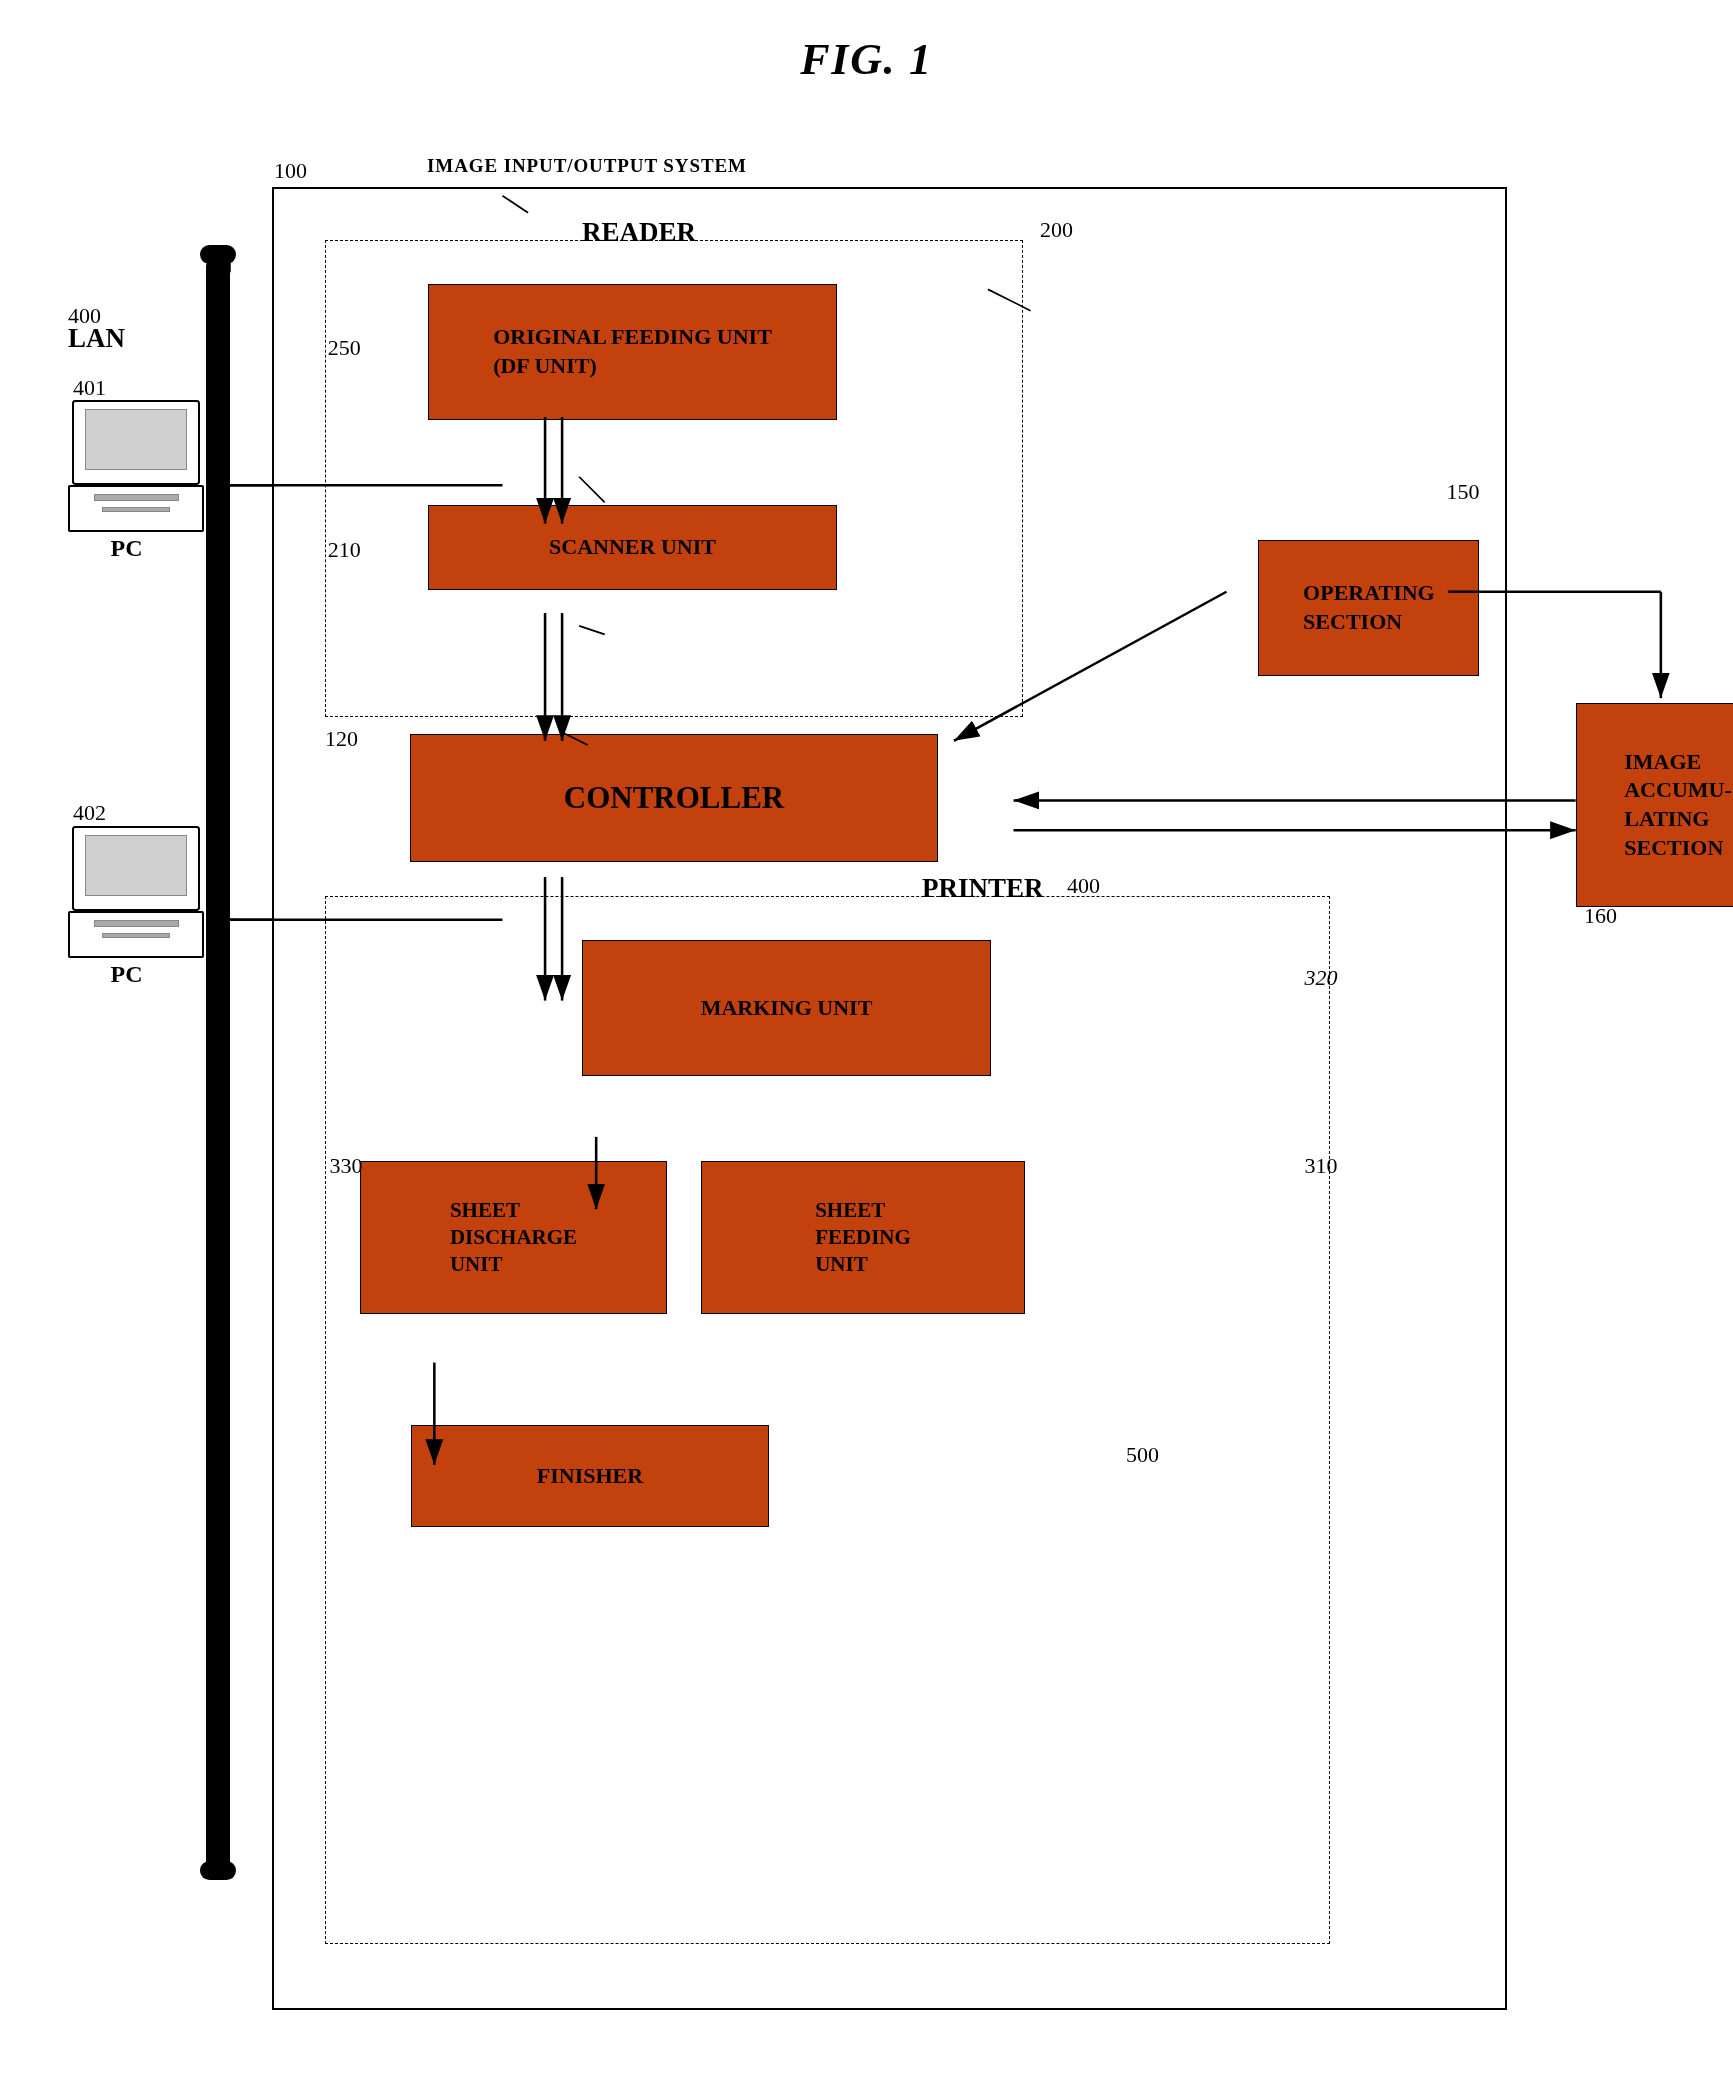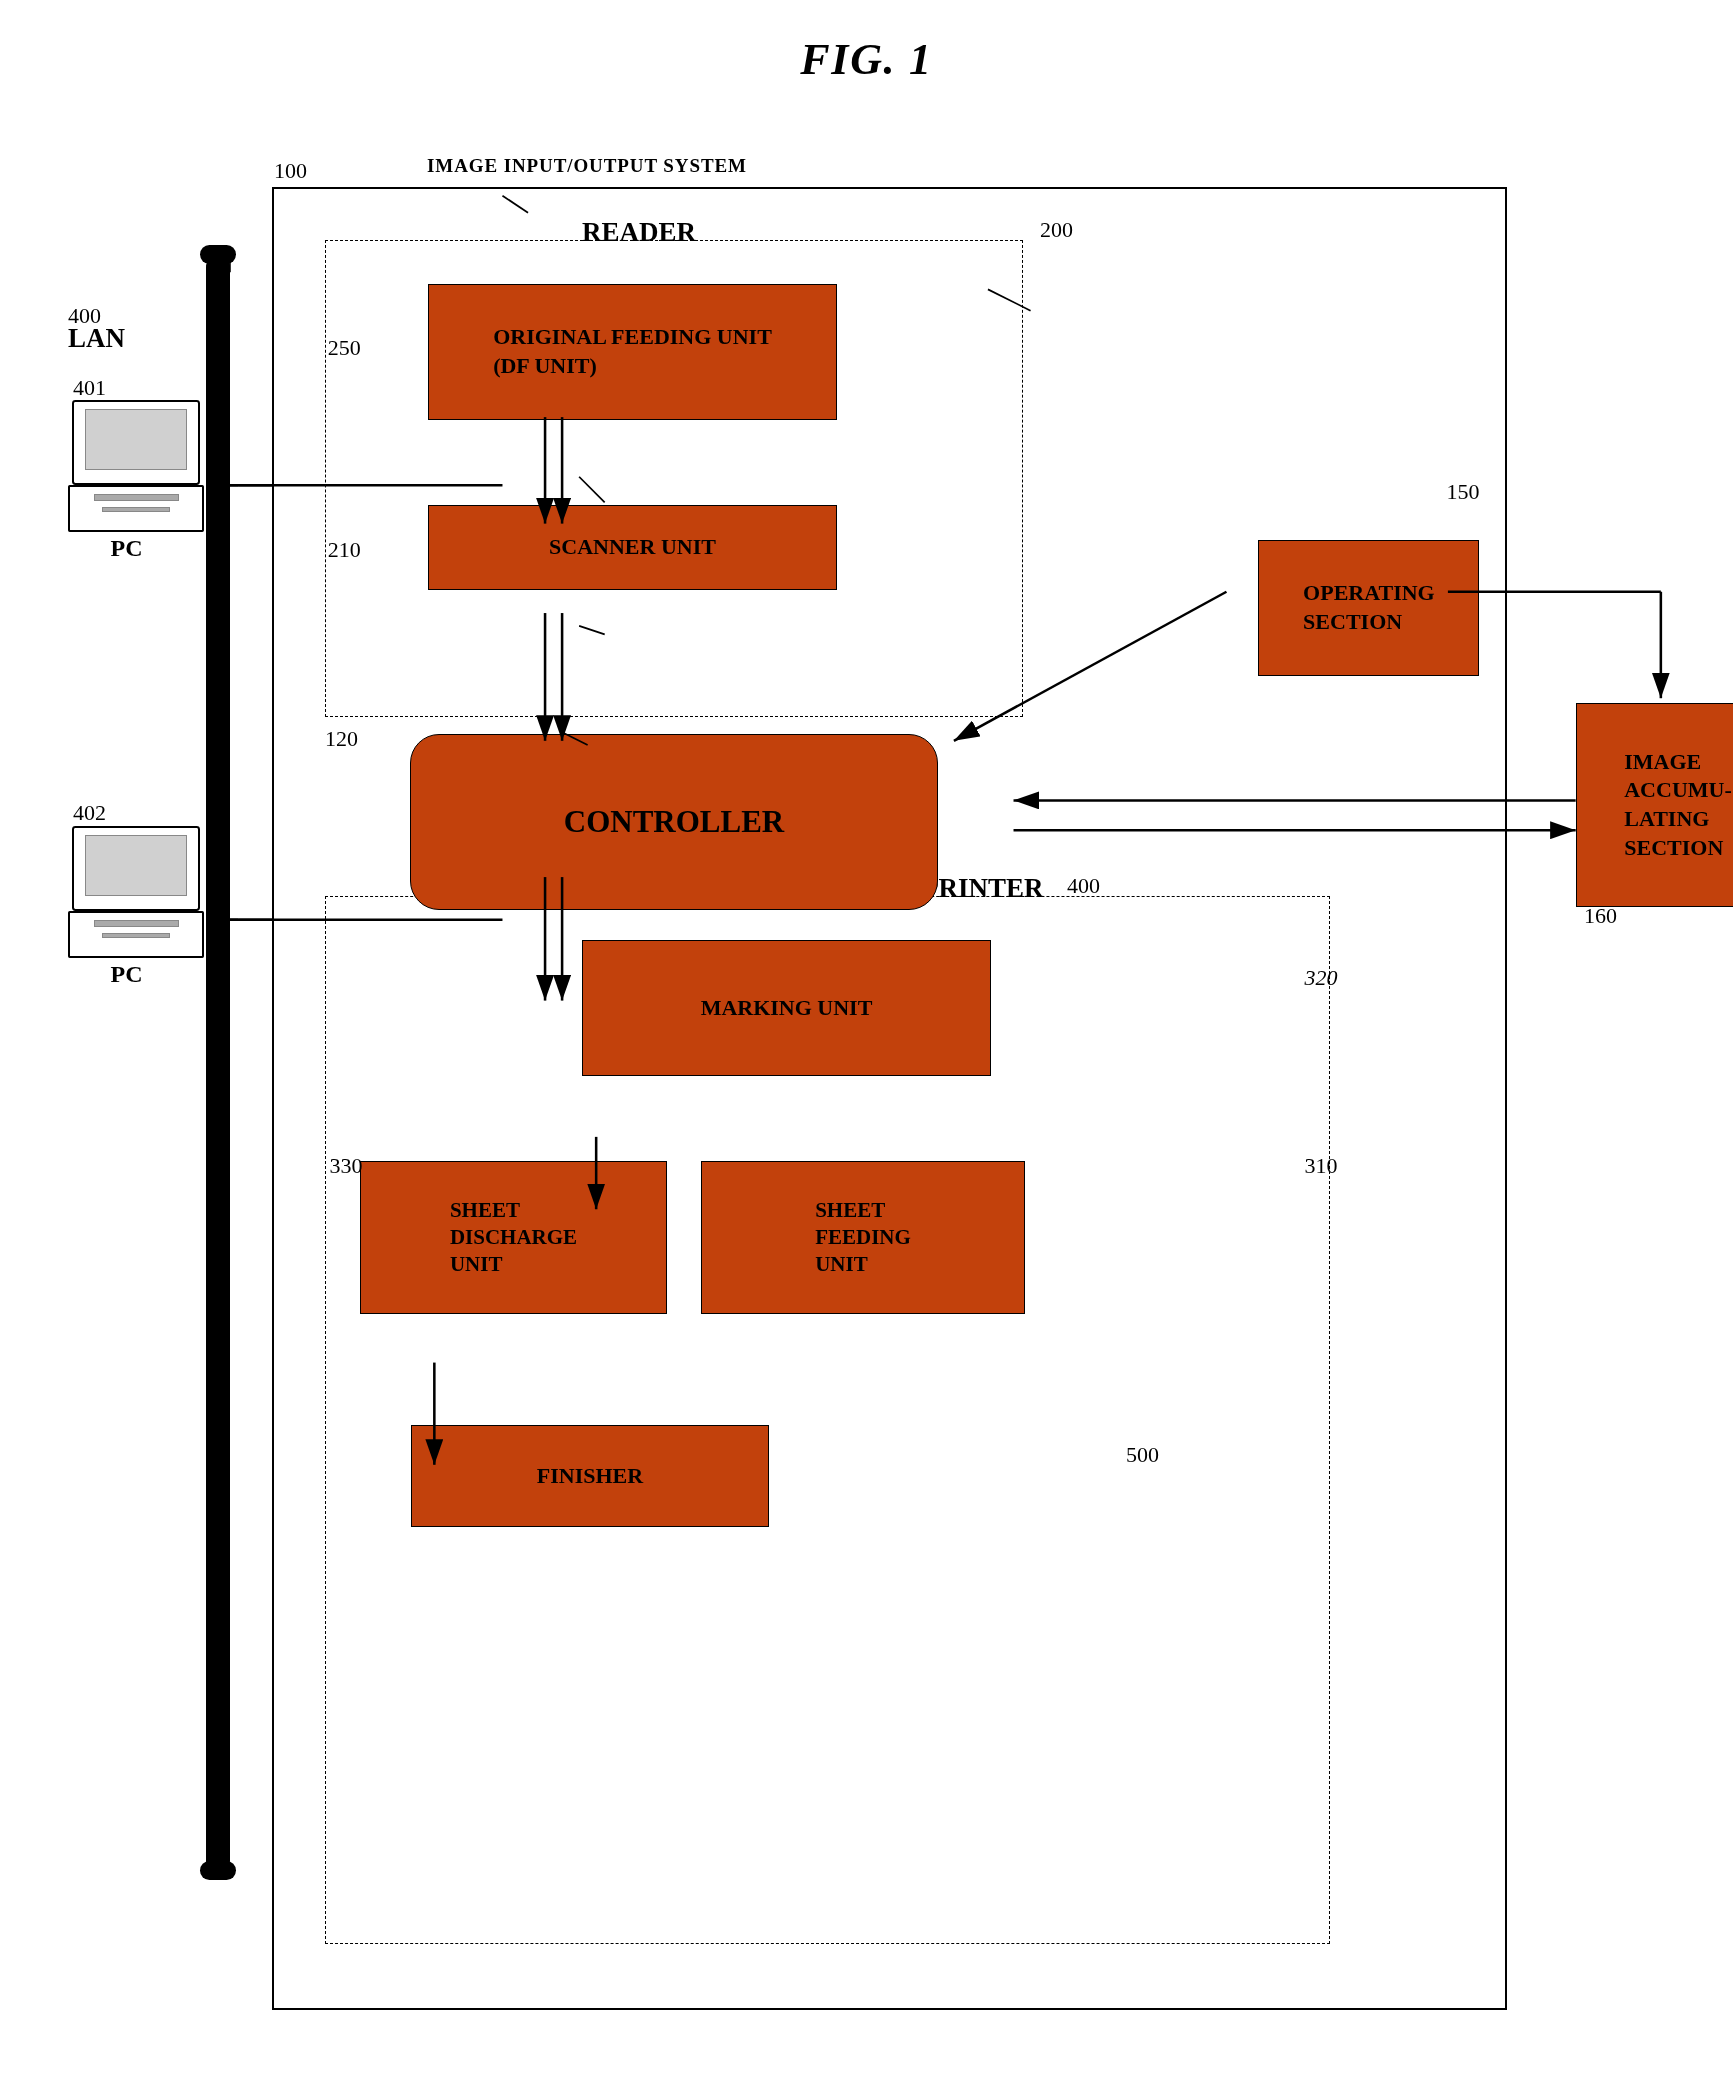--- a/index.html
+++ b/index.html
@@ -283,21 +283,21 @@
         <span>SHEET<br>DISCHARGE<br>UNIT</span>
       </div>
       <span class="ref" style="top:256px; left:3.4px;">330</span>
 
       <div class="block" style="top:528px; left:85px; width:358px; height:102px;">
         <span>FINISHER</span>
       </div>
       <span class="ref" style="top:545px; right:170px;">500</span>
     </div>
 
-    <div class="block" style="top:545px; left:136px; width:528px; height:176px; font-size:31px;border-radius:29px;">
+    <div class="block" style="top:545px; left:136px; width:528px; height:128px; font-size:31px;">
       <span>CONTROLLER</span>
     </div>
     <span class="ref" style="top:537px; left:51px;">120</span>
 
     <div class="block" style="top:307px; right:25.6px; width:221px; height:136px; font-size:22px;margin-top:44px;">
       <span>OPERATING<br>SECTION</span>
     </div>
     <span class="ref" style="top:290px; right:25.6px;">150</span>
   </div>
 

